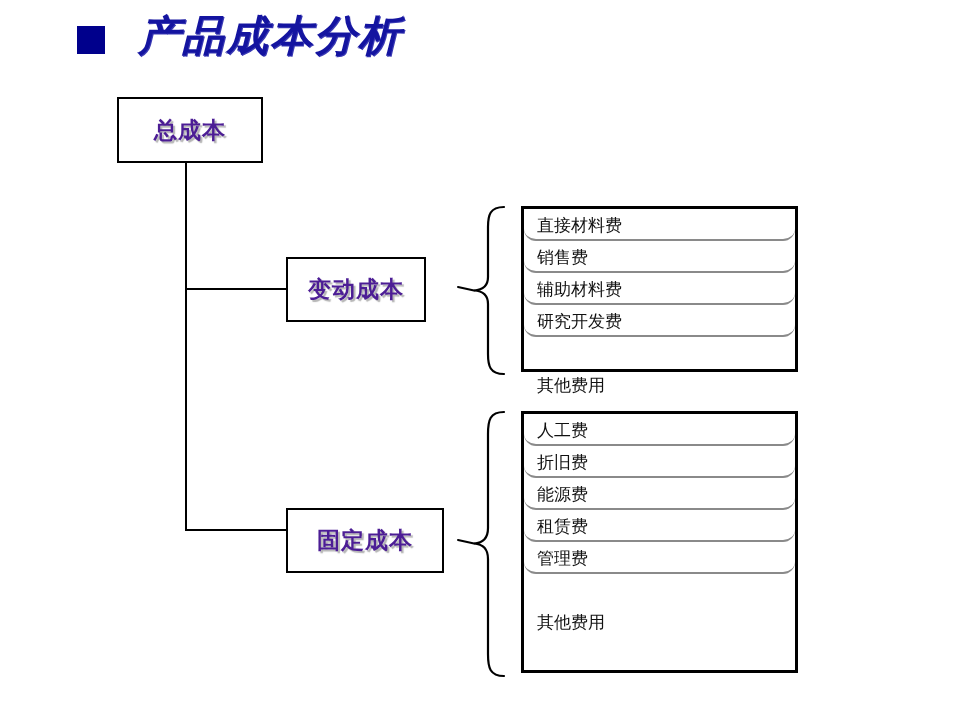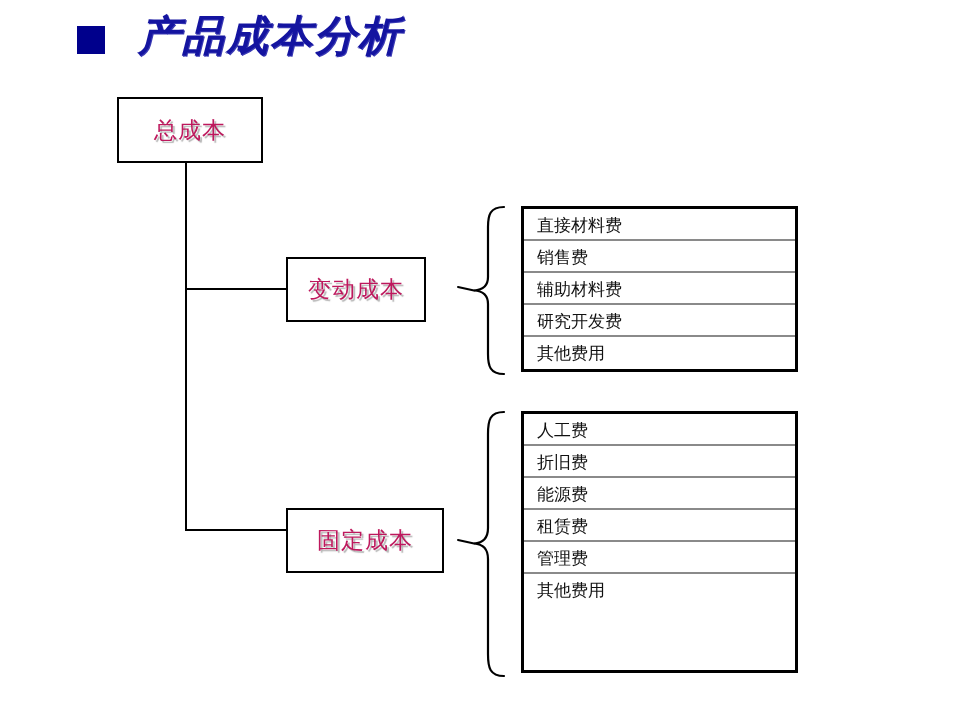--- a/index.html
+++ b/index.html
@@ -61,22 +61,22 @@
   .node-box {
     position: absolute;
     border: 2px solid #000000;
     background: #ffffff;
     display: flex;
     align-items: center;
     justify-content: center;
   }
   .node-label {
     font-size: 23px;
-    font-weight: normal;
-    color: #be185d;
+    font-weight: bold;
+    color: #4c1d95;
     letter-spacing: 1px;
     white-space: nowrap;
     text-shadow: 2px 2px 1px rgba(120,120,120,0.55);
   }
   #node-total {
     left: 117px; top: 97px;
     width: 146px; height: 66px;
   }
   #node-variable {
     left: 286px; top: 257px;
@@ -102,22 +102,23 @@
   }
   .detail-row {
     height: 32px;
     line-height: 32px;
     padding-left: 13px;
     font-size: 17px;
     color: #111111;
     border-bottom: 2px solid #8a8a8a;
     white-space: nowrap;
     overflow: hidden;
+    border-radius: 12px;
   }
-  .detail-row:last-child { border-bottom: none; }
+  .detail-row:last-child { border-bottom: none; margin-top: 32px; }
   #detail-variable {
     left: 521px; top: 206px;
     width: 277px; height: 166px;
   }
   #detail-fixed {
     left: 521px; top: 411px;
     width: 277px; height: 262px;
   }
 </style>
 </head>

